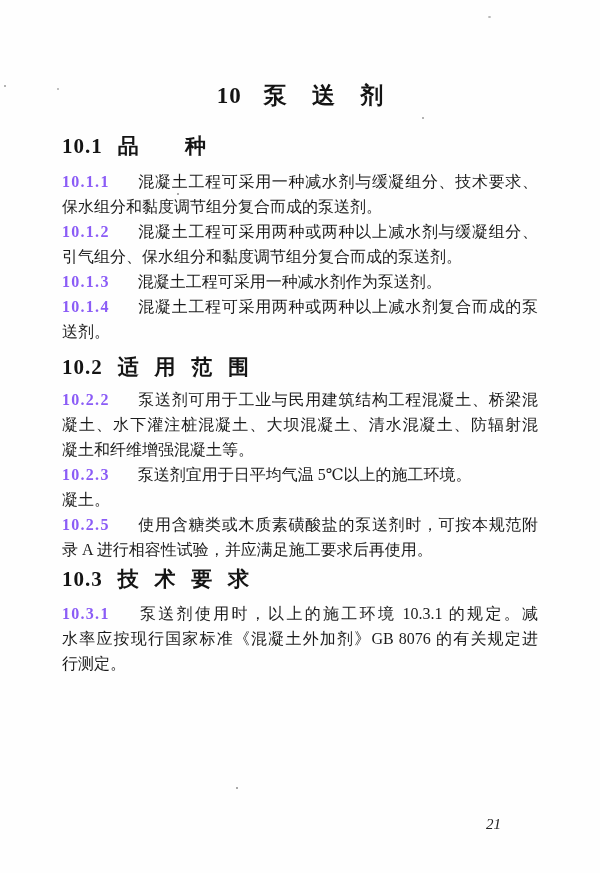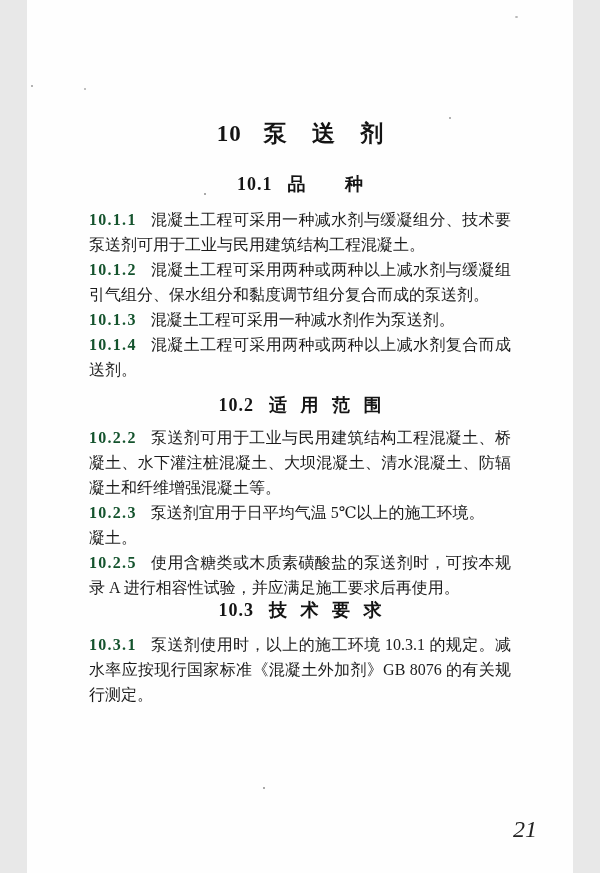--- a/index.html
+++ b/index.html
@@ -1,23 +1,23 @@
 <!DOCTYPE html>
 <html><head>
 <meta charset="utf-8">
 <style>
   html, body { margin: 0; padding: 0; background: #e8e8e8; }
   .page {
     position: relative;
-    width: 546px;
+    width: 600px;
     height: 873px;
     margin: 0 auto;
     background: #fefefe;
     box-sizing: border-box;
-    padding-top: 120px;
+    padding-top: 82px;
     overflow: hidden;
     font-family: "Liberation Serif", "DejaVu Serif", serif;
     color: #1b1b1b;
   }
   .content { margin: 0 62px; }
 
   
   h1.chapter-title {
     margin: 0;
     font-size: 23px;
@@ -26,60 +26,59 @@
     text-align: center;
     color: #141414;
     white-space: nowrap;
   }
   .ch-num { letter-spacing: 1px; }
   .ch-title { margin-left: 22px; letter-spacing: 1.1em; margin-right: -1.1em; }
 
   
   h2.section-heading {
     margin: 0;
-    font-size: 18px;
+    font-size: 21px;
     line-height: 20px;
     font-weight: bold;
-    text-align: center;
     color: #141414;
     white-space: nowrap;
   }
   h2.s1 { margin-top: 26px; }
   h2.s2 { margin-top: 13px; }
-  h2.s3 { }
+  h2.s3 { margin-top: 7px; }
   .h-num { letter-spacing: 1px; }
   .h-title { margin-left: 15px; letter-spacing: 0.75em; margin-right: -0.75em; }
   .h-title.wide { letter-spacing: 2.2em; margin-right: -2.2em; }
 
   
   .body-block { margin: 0; }
   .body-block.b1 { margin-top: 13px; }
   .body-block.b2 { margin-top: 10px; }
   .body-block.b3 { margin-top: 12px; }
   .line {
     height: 25px;
     line-height: 25px;
     font-size: 16px;
     text-align: left;
     overflow: hidden;
   }
   .line.fill { text-align: justify; text-align-last: justify; }
   .cnum {
     font-weight: bold;
     letter-spacing: 0.08em;
-    margin-right: 14px;
-    color: #14532d;
+    margin-right: 28px;
+    color: #8b5cf6;
   }
 
   
   .page-number {
     position: absolute;
     left: 486px;
     top: 816px;
-    font-size: 24px;
+    font-size: 15px;
     font-style: italic;
     color: #222;
   }
 
   
   .speck { position: absolute; border-radius: 50%; }
   .sp1 { left: 488px; top: 16px;  width: 3px; height: 2px; background: #b5b5b5; }
   .sp2 { left: 4px;   top: 85px;  width: 2px; height: 2px; background: #9a9a9a; }
   .sp3 { left: 57px;  top: 88px;  width: 2px; height: 2px; background: #ababab; }
   .sp4 { left: 422px; top: 117px; width: 2px; height: 2px; background: #9a9a9a; }
@@ -91,21 +90,21 @@
 
 <div class="page">
   <div class="content">
 
     <h1 class="chapter-title"><span class="ch-num">10</span><span class="ch-title">泵送剂</span></h1>
 
     <h2 class="section-heading s1"><span class="h-num">10.1</span><span class="h-title wide">品种</span></h2>
 
     <div class="body-block b1">
       <div class="line fill"><b class="cnum">10.1.1</b><span>混凝土工程可采用一种减水剂与缓凝组分、技术要求、</span></div>
-      <div class="line"><span>泵送剂可用于工业与民用建筑结构工程混凝土。</span></div>
+      <div class="line"><span>保水组分和黏度调节组分复合而成的泵送剂。</span></div>
       <div class="line fill"><b class="cnum">10.1.2</b><span>混凝土工程可采用两种或两种以上减水剂与缓凝组分、</span></div>
       <div class="line"><span>引气组分、保水组分和黏度调节组分复合而成的泵送剂。</span></div>
       <div class="line"><b class="cnum">10.1.3</b><span>混凝土工程可采用一种减水剂作为泵送剂。</span></div>
       <div class="line fill"><b class="cnum">10.1.4</b><span>混凝土工程可采用两种或两种以上减水剂复合而成的泵</span></div>
       <div class="line"><span>送剂。</span></div>
     </div>
 
     <h2 class="section-heading s2"><span class="h-num">10.2</span><span class="h-title">适用范围</span></h2>
 
     <div class="body-block b2">

